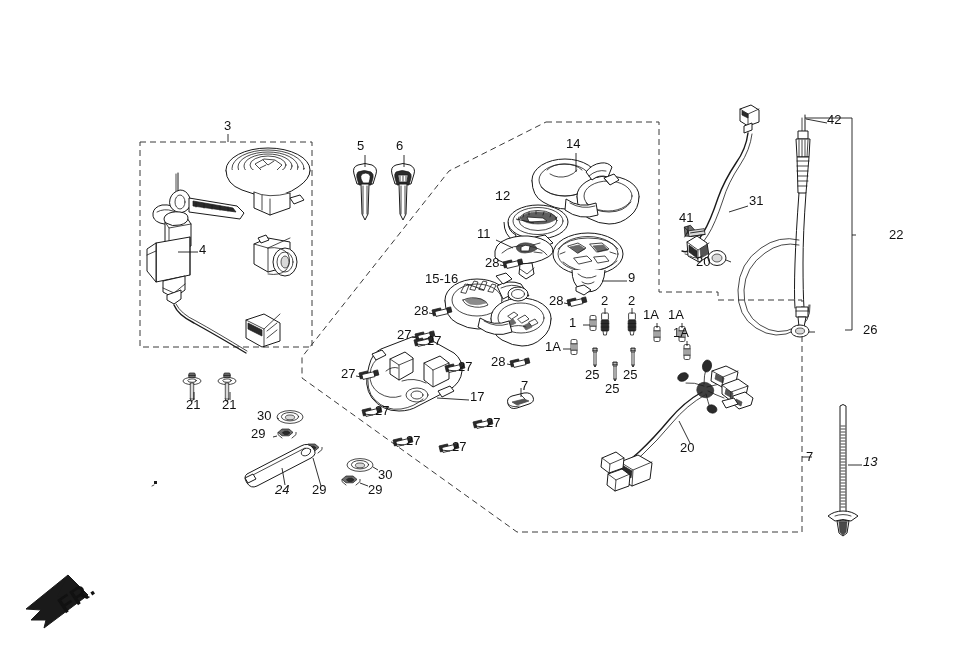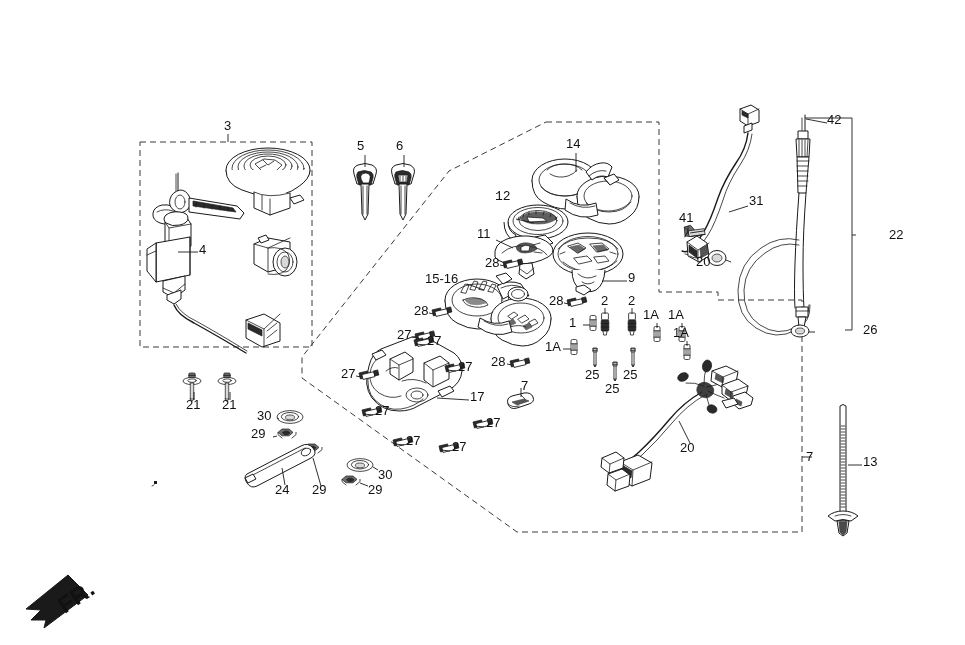--- a/index.html
+++ b/index.html
@@ -537,32 +537,32 @@
     <span class="lbl" style="left:396px;top:139px;">6</span>
     <span class="lbl" style="left:566px;top:137px;">14</span>
     <span class="lbl" style="left:495px;top:190px;font-family:Liberation Mono, monospace;">12</span>
     <span class="lbl" style="left:477px;top:227px;">11</span>
     <span class="lbl" style="left:628px;top:271px;">9</span>
     <span class="lbl" style="left:425px;top:272px;">15-16</span>
     <span class="lbl" style="left:470px;top:390px;">17</span>
     <span class="lbl" style="left:521px;top:379px;">7</span>
     <span class="lbl" style="left:680px;top:441px;">20</span>
     <span class="lbl" style="left:806px;top:450px;">7</span>
-    <span class="lbl" style="left:863px;top:455px;">13</span>
+    <span class="lbl" style="left:863px;top:455px;font-style:italic;">13</span>
     <span class="lbl" style="left:749px;top:194px;">31</span>
     <span class="lbl" style="left:679px;top:211px;">41</span>
     <span class="lbl" style="left:696px;top:255px;">20</span>
     <span class="lbl" style="left:827px;top:113px;">42</span>
     <span class="lbl" style="left:857px;top:228px;margin-left:32px;">22</span>
     <span class="lbl" style="left:816px;top:323px;margin-left:47px;">26</span>
     <span class="lbl" style="left:186px;top:398px;">21</span>
     <span class="lbl" style="left:222px;top:398px;">21</span>
     <span class="lbl" style="left:257px;top:409px;">30</span>
     <span class="lbl" style="left:251px;top:427px;">29</span>
-    <span class="lbl" style="left:275px;top:483px;">24</span>
+    <span class="lbl" style="left:275px;top:483px;font-style:italic;">24</span>
     <span class="lbl" style="left:312px;top:483px;">29</span>
     <span class="lbl" style="left:378px;top:468px;">30</span>
     <span class="lbl" style="left:368px;top:483px;">29</span>
   </div>
 
   <div>
     <span class="lbl" style="left:485px;top:256px;">28</span>
     <span class="lbl" style="left:414px;top:304px;">28</span>
     <span class="lbl" style="left:549px;top:294px;">28</span>
     <span class="lbl" style="left:491px;top:355px;">28</span>

